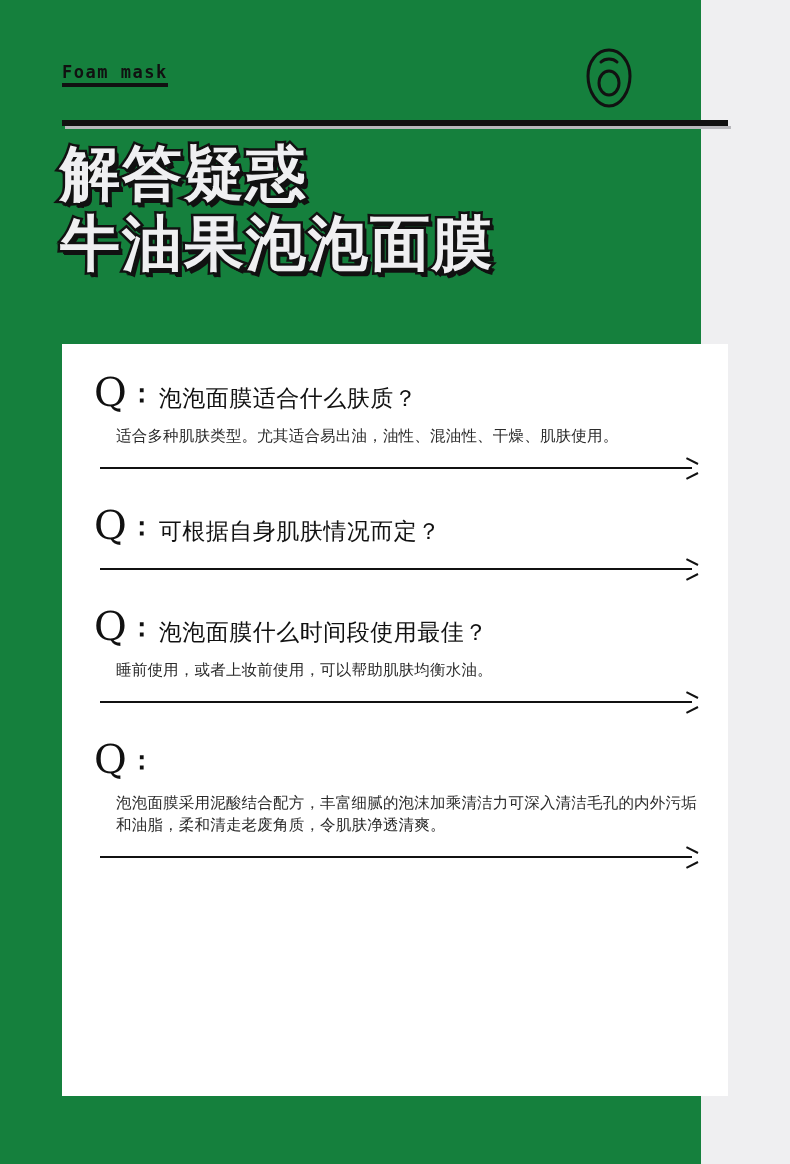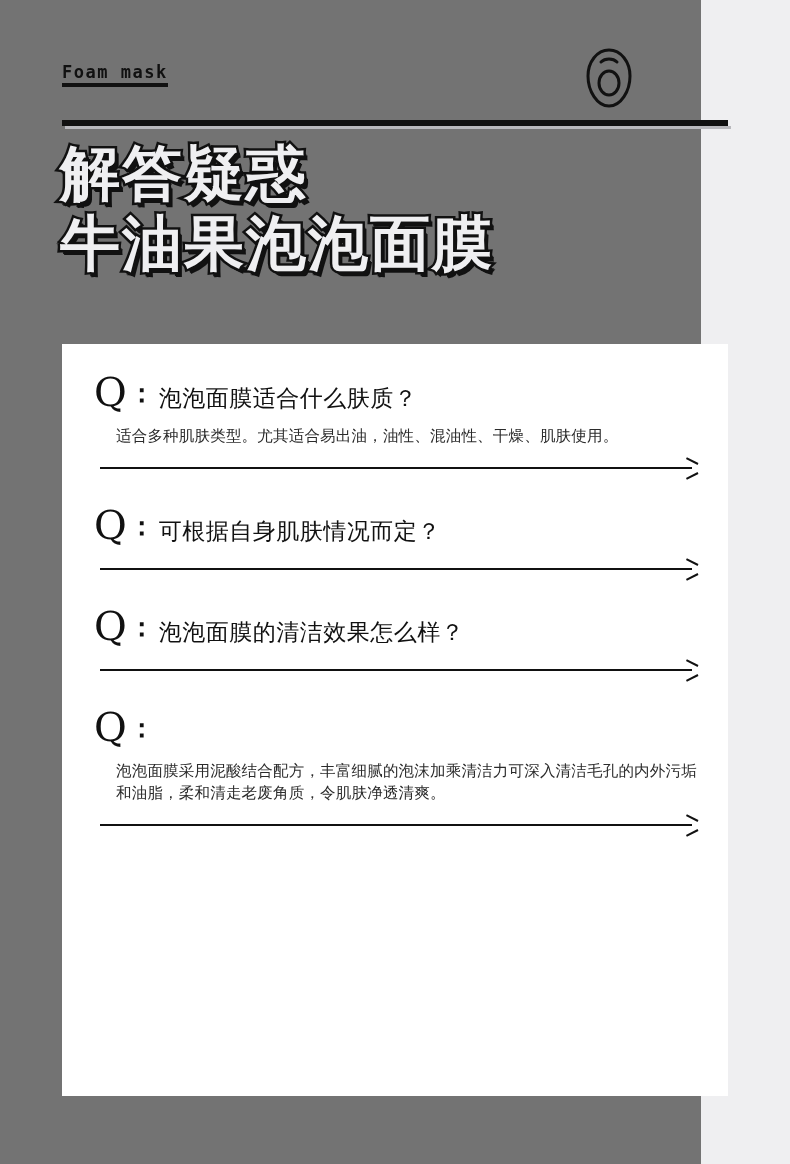--- a/index.html
+++ b/index.html
@@ -12,21 +12,21 @@
     background: #efeff1;
     font-family: "Liberation Sans", "DejaVu Sans", sans-serif;
     overflow: hidden;
     position: relative;
   }
 
   .page {
     position: relative;
     width: 701px;
     height: 1164px;
-    background: #737373;
+    background: #15803d;
   }
 
   
   .header {
     position: absolute;
     top: 50px;
     left: 62px;
     right: 62px;
     height: 70px;
   }
@@ -257,22 +257,23 @@
           <span class="head"></span>
         </div>
       </div>
 
       <div class="spacer-lg"></div>
 
       <div class="faq-item">
         <div class="faq-q">
           <span class="q-mark">Q</span>
           <span class="q-colon">：</span>
-          <span class="q-text">泡泡面膜的清洁效果怎么样？</span>
-        </div>
+          <span class="q-text">泡泡面膜什么时间段使用最佳？</span>
+        </div>
+        <div class="faq-a">睡前使用，或者上妆前使用，可以帮助肌肤均衡水油。</div>
         <div class="arrow-rule">
           <span class="bar"></span>
           <span class="head"></span>
         </div>
       </div>
 
       <div class="spacer-lg"></div>
 
       <div class="faq-item">
         <div class="faq-q">

